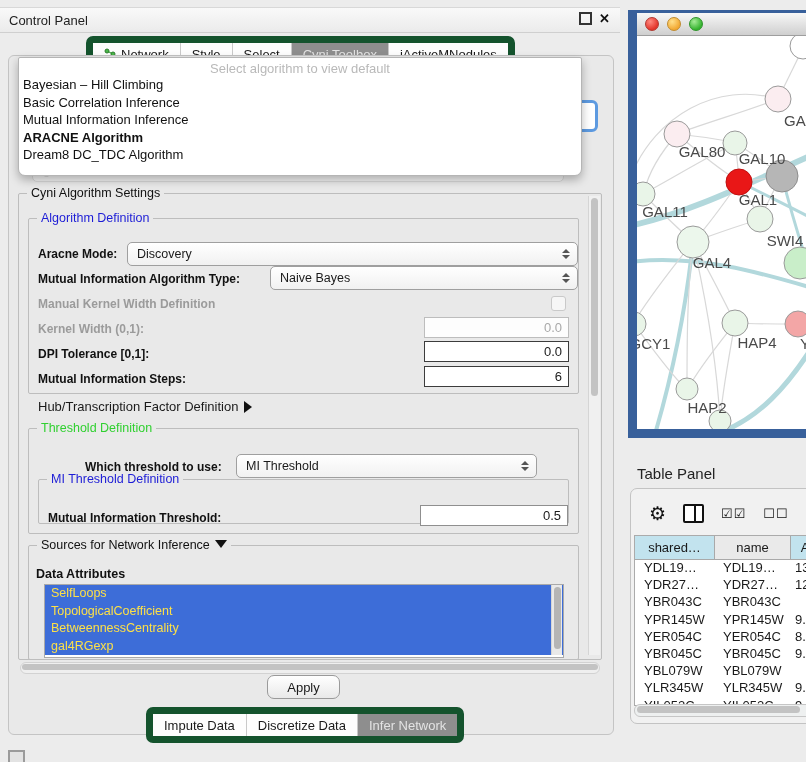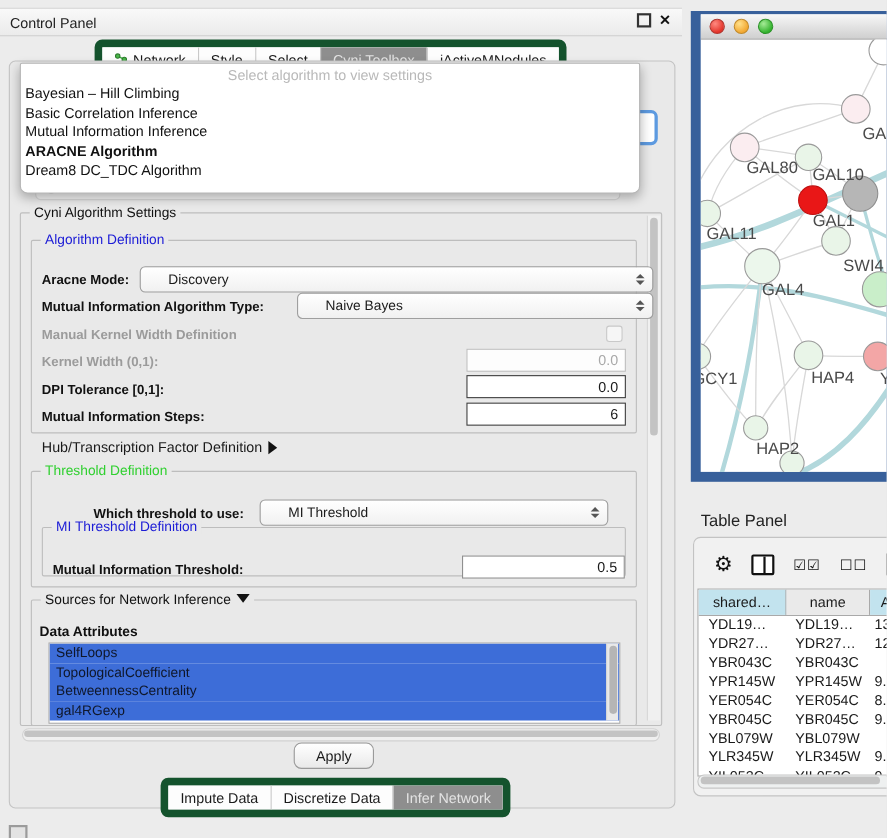--- a/index.html
+++ b/index.html
@@ -28,29 +28,29 @@
     color:#d2d2d2;font-size:13px;line-height:22px;padding-left:10px;z-index:2;}
   .peek-combo{left:568px;top:100px;width:24px;height:26px;border:3px solid #5d9ae0;border-radius:6px;background:#fff;z-index:3;}
   
   .grp{border:1px solid #bdbdbd;border-radius:2px;background:#e9e9e9;}
   .legend{position:absolute;top:-8px;left:8px;background:#e9e9e9;padding:0 4px;font-size:12.5px;white-space:nowrap;}
   .legend.blue{color:#1c1cd6;}
   .legend.green{color:#30d030;}
   .lbl{font-size:12px;font-weight:bold;color:#111;white-space:nowrap;}
   .lbl.dis{color:#9b9b9b;}
   .combo{background:linear-gradient(#ffffff,#f1f1f1);border:1px solid #9f9f9f;border-radius:5px;height:22px;
-    display:flex;align-items:center;font-size:12.5px;padding-left:25px;}
+    display:flex;align-items:center;font-size:12.5px;padding-left:9px;}
   .combo .arr{margin-left:auto;margin-right:7px;display:flex;flex-direction:column;gap:2px;align-items:center;}
   .arr .up{width:0;height:0;border-left:4px solid transparent;border-right:4px solid transparent;border-bottom:4px solid #555;}
   .arr .dn{width:0;height:0;border-left:4px solid transparent;border-right:4px solid transparent;border-top:4px solid #555;}
   .field{background:#fff;border:1.5px solid #3c3c3c;height:19px;font-size:13px;text-align:right;padding-right:6px;line-height:19px;}
   .field.dis{border:1px solid #bdbdbd;color:#a9a9a9;background:#fdfdfd;}
   .chk{width:13px;height:13px;border:1px solid #c9c9c9;border-radius:3px;background:#f6f6f6;}
   .listbox{background:#fff;border:1px solid #a9a9a9;overflow:hidden;}
-  .li{background:#3d6dd8;color:#0f172a;font-size:12.5px;padding:1px 6px;height:15.5px;line-height:15px;}
+  .li{background:#3d6dd8;color:#fde047;font-size:12.5px;padding:1px 6px;height:15.5px;line-height:15px;}
   .vsb-track{background:#f0f0f0;border-left:1px solid #d5d5d5;}
   .sb-thumb{background:#c3c3c3;border-radius:6px;}
   .btn{background:linear-gradient(#ffffff,#e9e9e9);border:1px solid #9a9a9a;border-radius:7px;
     font-size:13px;display:flex;align-items:center;justify-content:center;}
   .caret-right{display:inline-block;width:0;height:0;border-top:6px solid transparent;border-bottom:6px solid transparent;border-left:8px solid #111;vertical-align:-2px;margin-left:6px;}
   .caret-down{display:inline-block;width:0;height:0;border-left:6px solid transparent;border-right:6px solid transparent;border-top:8px solid #111;vertical-align:1px;margin-left:5px;}
   
   .net-frame{left:628px;top:10px;width:184px;height:428px;background:#38609b;}
   .net-win{position:absolute;left:9px;top:3px;right:0;bottom:9px;background:#fff;overflow:hidden;}
   .net-titlebar{height:22px;background:linear-gradient(#f7f7f7,#cfcfcf);border-bottom:1px solid #9e9e9e;display:flex;align-items:center;padding-left:8px;gap:8px;}
@@ -113,21 +113,21 @@
       <span>jActiveMNodules</span>
     </div>
 </div>
 
 <div class="abs content-panel"></div>
 
 <div class="abs hidden-combo">gal-filtered.sif default node</div>
 <div class="abs peek-combo"></div>
 
 <div class="abs popup">
-  <div class="ph">Select algorithm to view settings</div>
+  <div class="ph">Select algorithm to view default</div>
   <div class="opt">Bayesian – Hill Climbing</div>
   <div class="opt">Basic Correlation Inference</div>
   <div class="opt">Mutual Information Inference</div>
   <div class="opt bold">ARACNE Algorithm</div>
   <div class="opt">Dream8 DC_TDC Algorithm</div>
 </div>
 
 <div class="abs grp" style="left:18px;top:193px;width:582px;height:465px;">
   <span class="legend" style="color:#111;">Cyni Algorithm Settings</span>
 </div>

